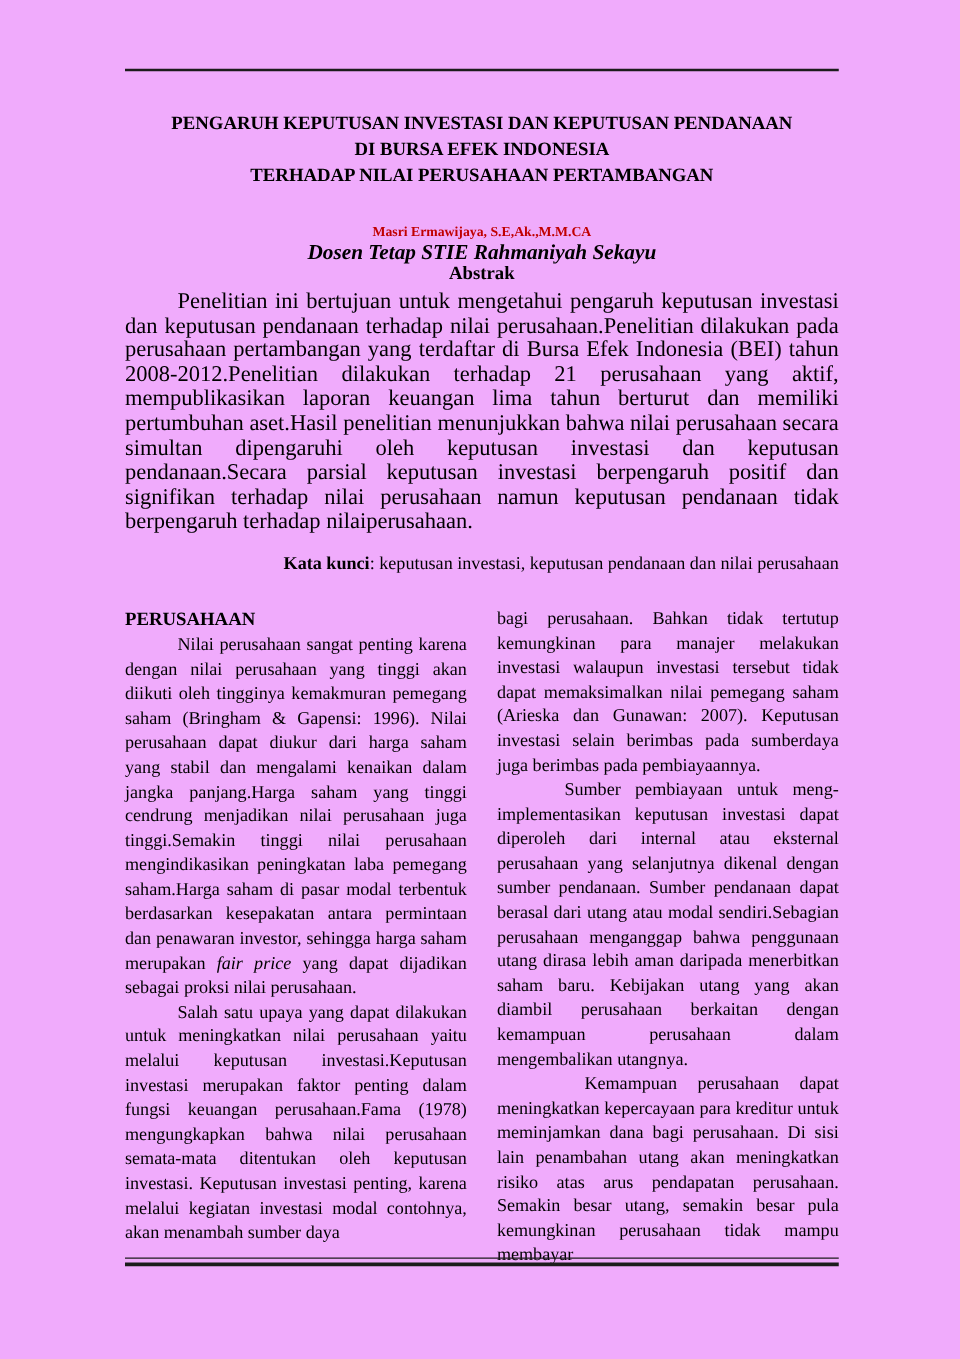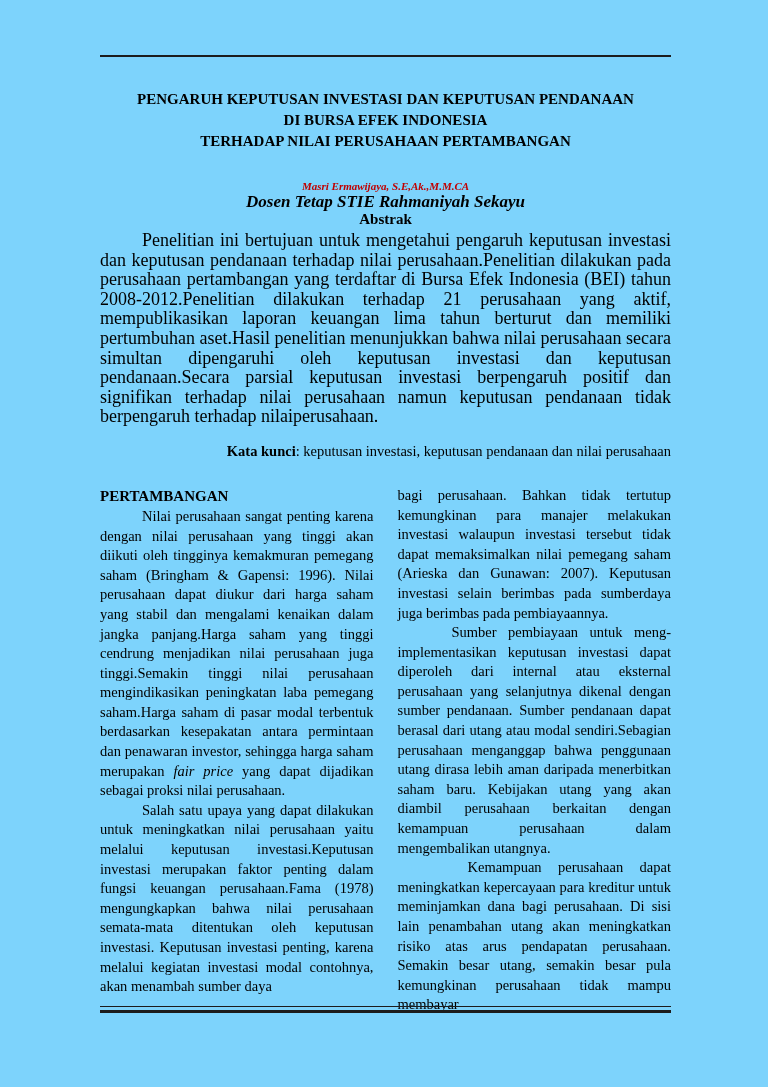--- a/index.html
+++ b/index.html
@@ -4,32 +4,32 @@
 <style>
   * { margin: 0; padding: 0; box-sizing: border-box; }
   html, body { background: #ffffff; }
   body {
     width: 768px; height: 1087px;
     position: relative;
     font-family: "Liberation Serif", "DejaVu Serif", serif;
     color: #000;
     overflow: hidden;
   }
-  .page { position: absolute; inset: 0; background: #7dd3fc; }
+  .page { position: absolute; inset: 0; background: #f0abfc; }
   .rule-top {
     position: absolute; top: 55px; left: 100px; right: 97px;
     border-top: 2px solid #1c1c1c;
   }
   .content { position: absolute; left: 100px; right: 97px; top: 55px; }
 
   .title { margin-top: 34px; text-align: center; font-size: 15px; font-weight: bold; line-height: 21px; }
   .title-line { display: block; }
 
   .author-block { margin-top: 27px; text-align: center; }
-  .author { color: #c00000; font-size: 11px; font-weight: bold; font-style: italic; line-height: 15px; text-align: center; }
+  .author { color: #c00000; font-size: 11px; font-weight: bold; line-height: 15px; text-align: center; }
   .affiliation { color: #000; font-size: 17px; font-weight: bold; font-style: italic; line-height: 15px; text-align: center; }
 
   .abstract-heading { text-align: center; font-size: 15px; font-weight: bold; line-height: 20px; }
   .abstract-text { margin-top: 2px; font-size: 18px; line-height: 19.6px; text-align: justify; }
   .indent { text-indent: 42px; }
   .indent-lg { text-indent: 54px; }
   .indent-xl { text-indent: 70px; }
 
   .keywords { margin-top: 15px; font-size: 14.5px; line-height: 19px; text-align: right; }
   .kw-label { font-weight: bold; }
@@ -66,21 +66,21 @@
 
     <div class="abstract-heading">Abstrak</div>
 
     <p class="abstract-text indent">Penelitian ini bertujuan untuk mengetahui pengaruh keputusan investasi dan keputusan pendanaan terhadap nilai perusahaan.Penelitian dilakukan pada perusahaan pertambangan yang terdaftar di Bursa Efek Indonesia (BEI) tahun 2008-2012.Penelitian dilakukan terhadap 21 perusahaan yang aktif, mempublikasikan laporan keuangan lima tahun berturut dan memiliki pertumbuhan aset.Hasil penelitian menunjukkan bahwa nilai perusahaan secara simultan dipengaruhi oleh keputusan investasi dan keputusan pendanaan.Secara parsial keputusan investasi berpengaruh positif dan signifikan terhadap nilai perusahaan namun keputusan pendanaan tidak berpengaruh terhadap nilaiperusahaan.</p>
 
     <p class="keywords"><span class="kw-label">Kata kunci</span><span>: keputusan investasi, keputusan pendanaan  dan nilai perusahaan</span></p>
 
     <div class="columns">
 
       <div class="col">
-        <h2 class="section-heading">PERTAMBANGAN</h2>
+        <h2 class="section-heading">PERUSAHAAN</h2>
         <p class="para indent"><span>Nilai perusahaan sangat penting karena dengan nilai perusahaan yang tinggi akan diikuti oleh tingginya kemakmuran pemegang saham (Bringham &amp; Gapensi: 1996). Nilai perusahaan dapat diukur dari harga saham yang stabil dan mengalami kenaikan dalam jangka panjang.Harga saham yang tinggi cendrung menjadikan nilai perusahaan juga tinggi.Semakin tinggi nilai perusahaan mengindikasikan peningkatan laba pemegang saham.Harga saham di pasar modal terbentuk berdasarkan kesepakatan antara permintaan dan penawaran investor, sehingga harga saham merupakan </span><em>fair price</em><span> yang dapat dijadikan sebagai proksi nilai perusahaan.</span></p>
         <p class="para indent">Salah satu upaya yang dapat dilakukan untuk meningkatkan nilai perusahaan yaitu melalui keputusan investasi.Keputusan investasi merupakan faktor penting dalam fungsi keuangan perusahaan.Fama (1978) mengungkapkan bahwa nilai perusahaan semata-mata ditentukan oleh keputusan investasi. Keputusan investasi penting, karena melalui kegiatan investasi modal contohnya, akan menambah sumber daya</p>
       </div>
 
       <div class="col">
         <p class="para">bagi perusahaan. Bahkan tidak tertutup kemungkinan para manajer melakukan investasi walaupun investasi tersebut tidak dapat memaksimalkan nilai pemegang saham (Arieska dan Gunawan: 2007). Keputusan investasi selain berimbas pada sumberdaya juga berimbas pada pembiayaannya.</p>
         <p class="para indent-lg">Sumber pembiayaan untuk meng-implementasikan keputusan investasi dapat diperoleh dari internal atau eksternal perusahaan yang selanjutnya dikenal dengan sumber pendanaan. Sumber pendanaan dapat berasal dari utang atau modal sendiri.Sebagian perusahaan menganggap bahwa penggunaan utang dirasa lebih aman daripada menerbitkan saham baru. Kebijakan utang yang akan diambil perusahaan berkaitan dengan kemampuan perusahaan dalam mengembalikan utangnya.</p>
         <p class="para indent-xl">Kemampuan perusahaan dapat meningkatkan kepercayaan para kreditur untuk meminjamkan dana bagi perusahaan. Di sisi lain penambahan utang akan meningkatkan risiko atas arus pendapatan perusahaan. Semakin besar utang, semakin besar pula kemungkinan perusahaan tidak mampu membayar</p>
       </div>
 

